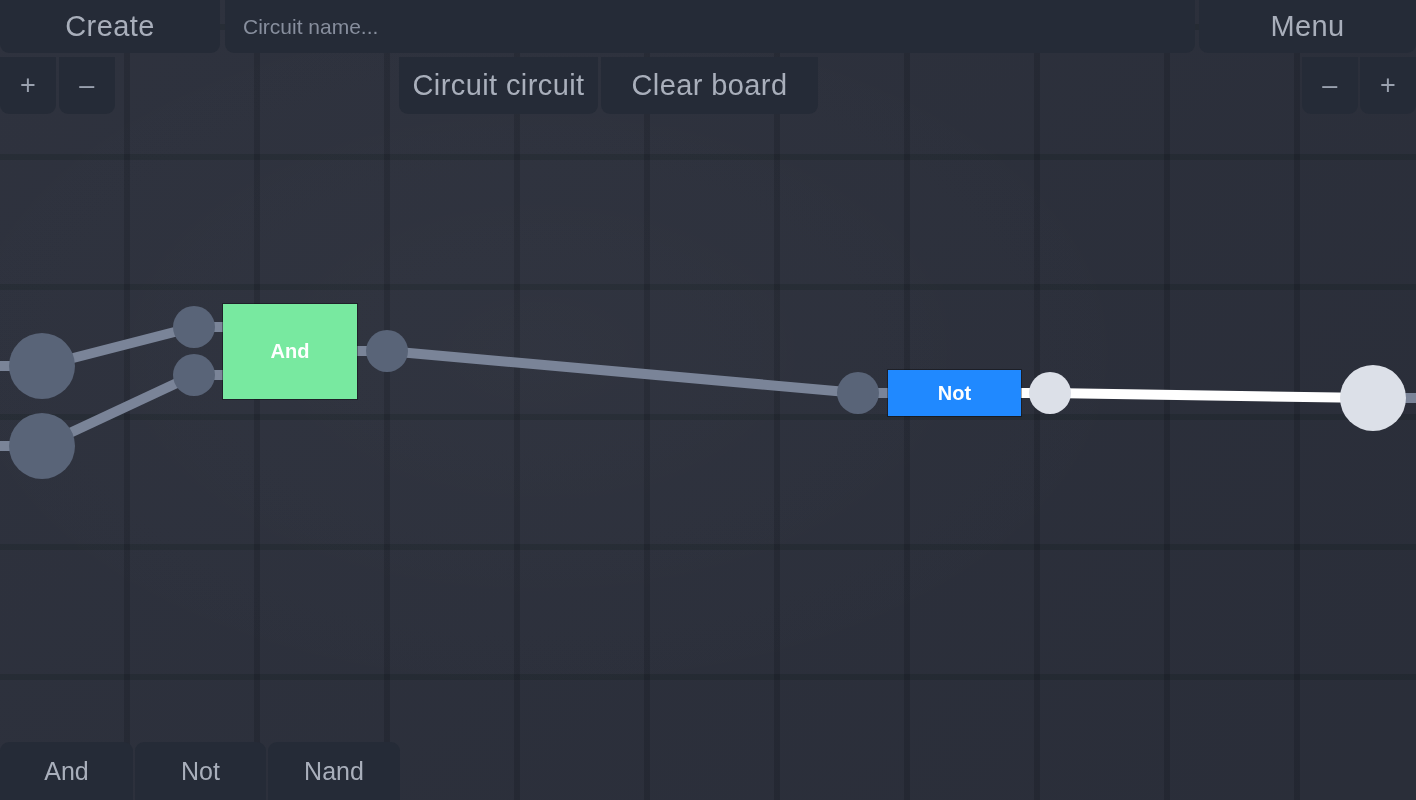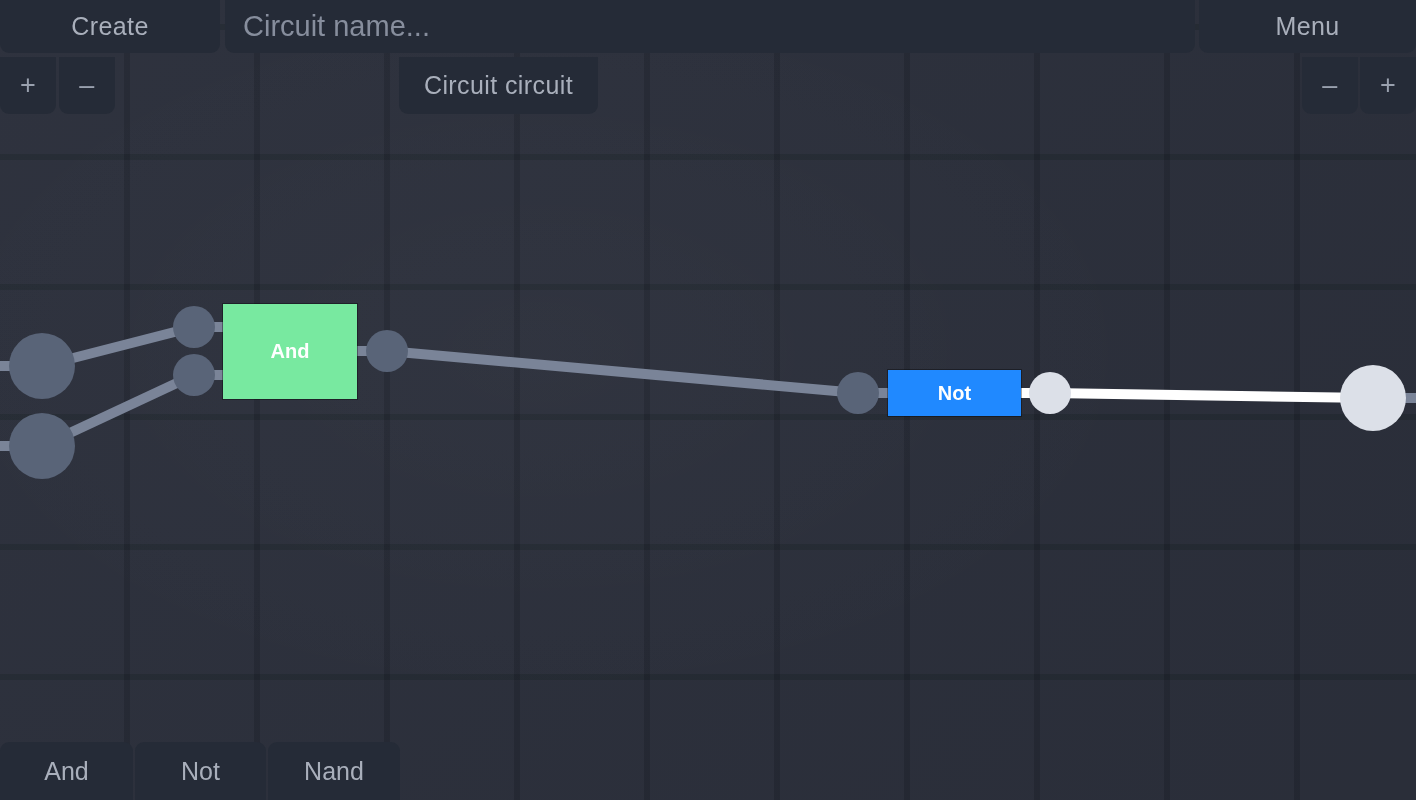--- a/index.html
+++ b/index.html
@@ -54,42 +54,42 @@
   }
   #toolbar-top { top: 0; height: 53px; }
   #toolbar-second { top: 57px; height: 57px; }
 
   .tb-btn {
     background: #252b37;
     border: none;
     border-radius: 0 0 9px 9px;
     color: #a9afbb;
     font-family: "Liberation Sans", sans-serif;
-    font-size: 25px;
+    font-size: 29px;
     font-weight: 300;
     letter-spacing: 0.4px;
     display: flex;
     align-items: center;
     justify-content: center;
     cursor: pointer;
     padding: 0;
     box-sizing: border-box;
   }
 
   #create-button { width: 220px; height: 53px; margin-left: 0; }
   #circuit-name-input {
     width: 970px;
     height: 53px;
     margin-left: 5px;
     background: #252b37;
     border: none;
     border-radius: 0 0 9px 9px;
     color: #84cc16;
     font-family: "Liberation Sans", sans-serif;
-    font-size: 29px;
+    font-size: 21px;
     font-weight: 300;
     padding: 0 18px;
     box-sizing: border-box;
     outline: none;
   }
   #circuit-name-input::placeholder { color: #878e9d; font-weight: 300; }
   #menu-button { width: 217px; height: 53px; margin-left: 4px; text-align: right; }
 
   
   .zoom-btn {
@@ -210,20 +210,21 @@
     <button class="tb-btn" id="create-button">Create</button>
     <input id="circuit-name-input" type="text" placeholder="Circuit name..." style="">
     <button class="tb-btn" id="menu-button">Menu</button>
   </div>
 
   <div class="toolbar-row" id="toolbar-second">
     <button class="tb-btn zoom-btn" id="zoom-in-left">+</button>
     <button class="tb-btn zoom-btn" id="zoom-out-left">–</button>
     <div class="spacer-left"></div>
     <button class="tb-btn" id="delete-circuit-button">Circuit circuit</button>
+    <button class="tb-btn" id="clear-board-button">Clear board</button>
     <div class="spacer-right"></div>
     <button class="tb-btn zoom-btn" id="zoom-out-right">–</button>
     <button class="tb-btn zoom-btn" id="zoom-in-right">+</button>
   </div>
 
   <div id="palette">
     <button class="palette-btn" id="palette-and">And</button>
     <button class="palette-btn" id="palette-not">Not</button>
     <button class="palette-btn" id="palette-nand">Nand</button>
   </div>

